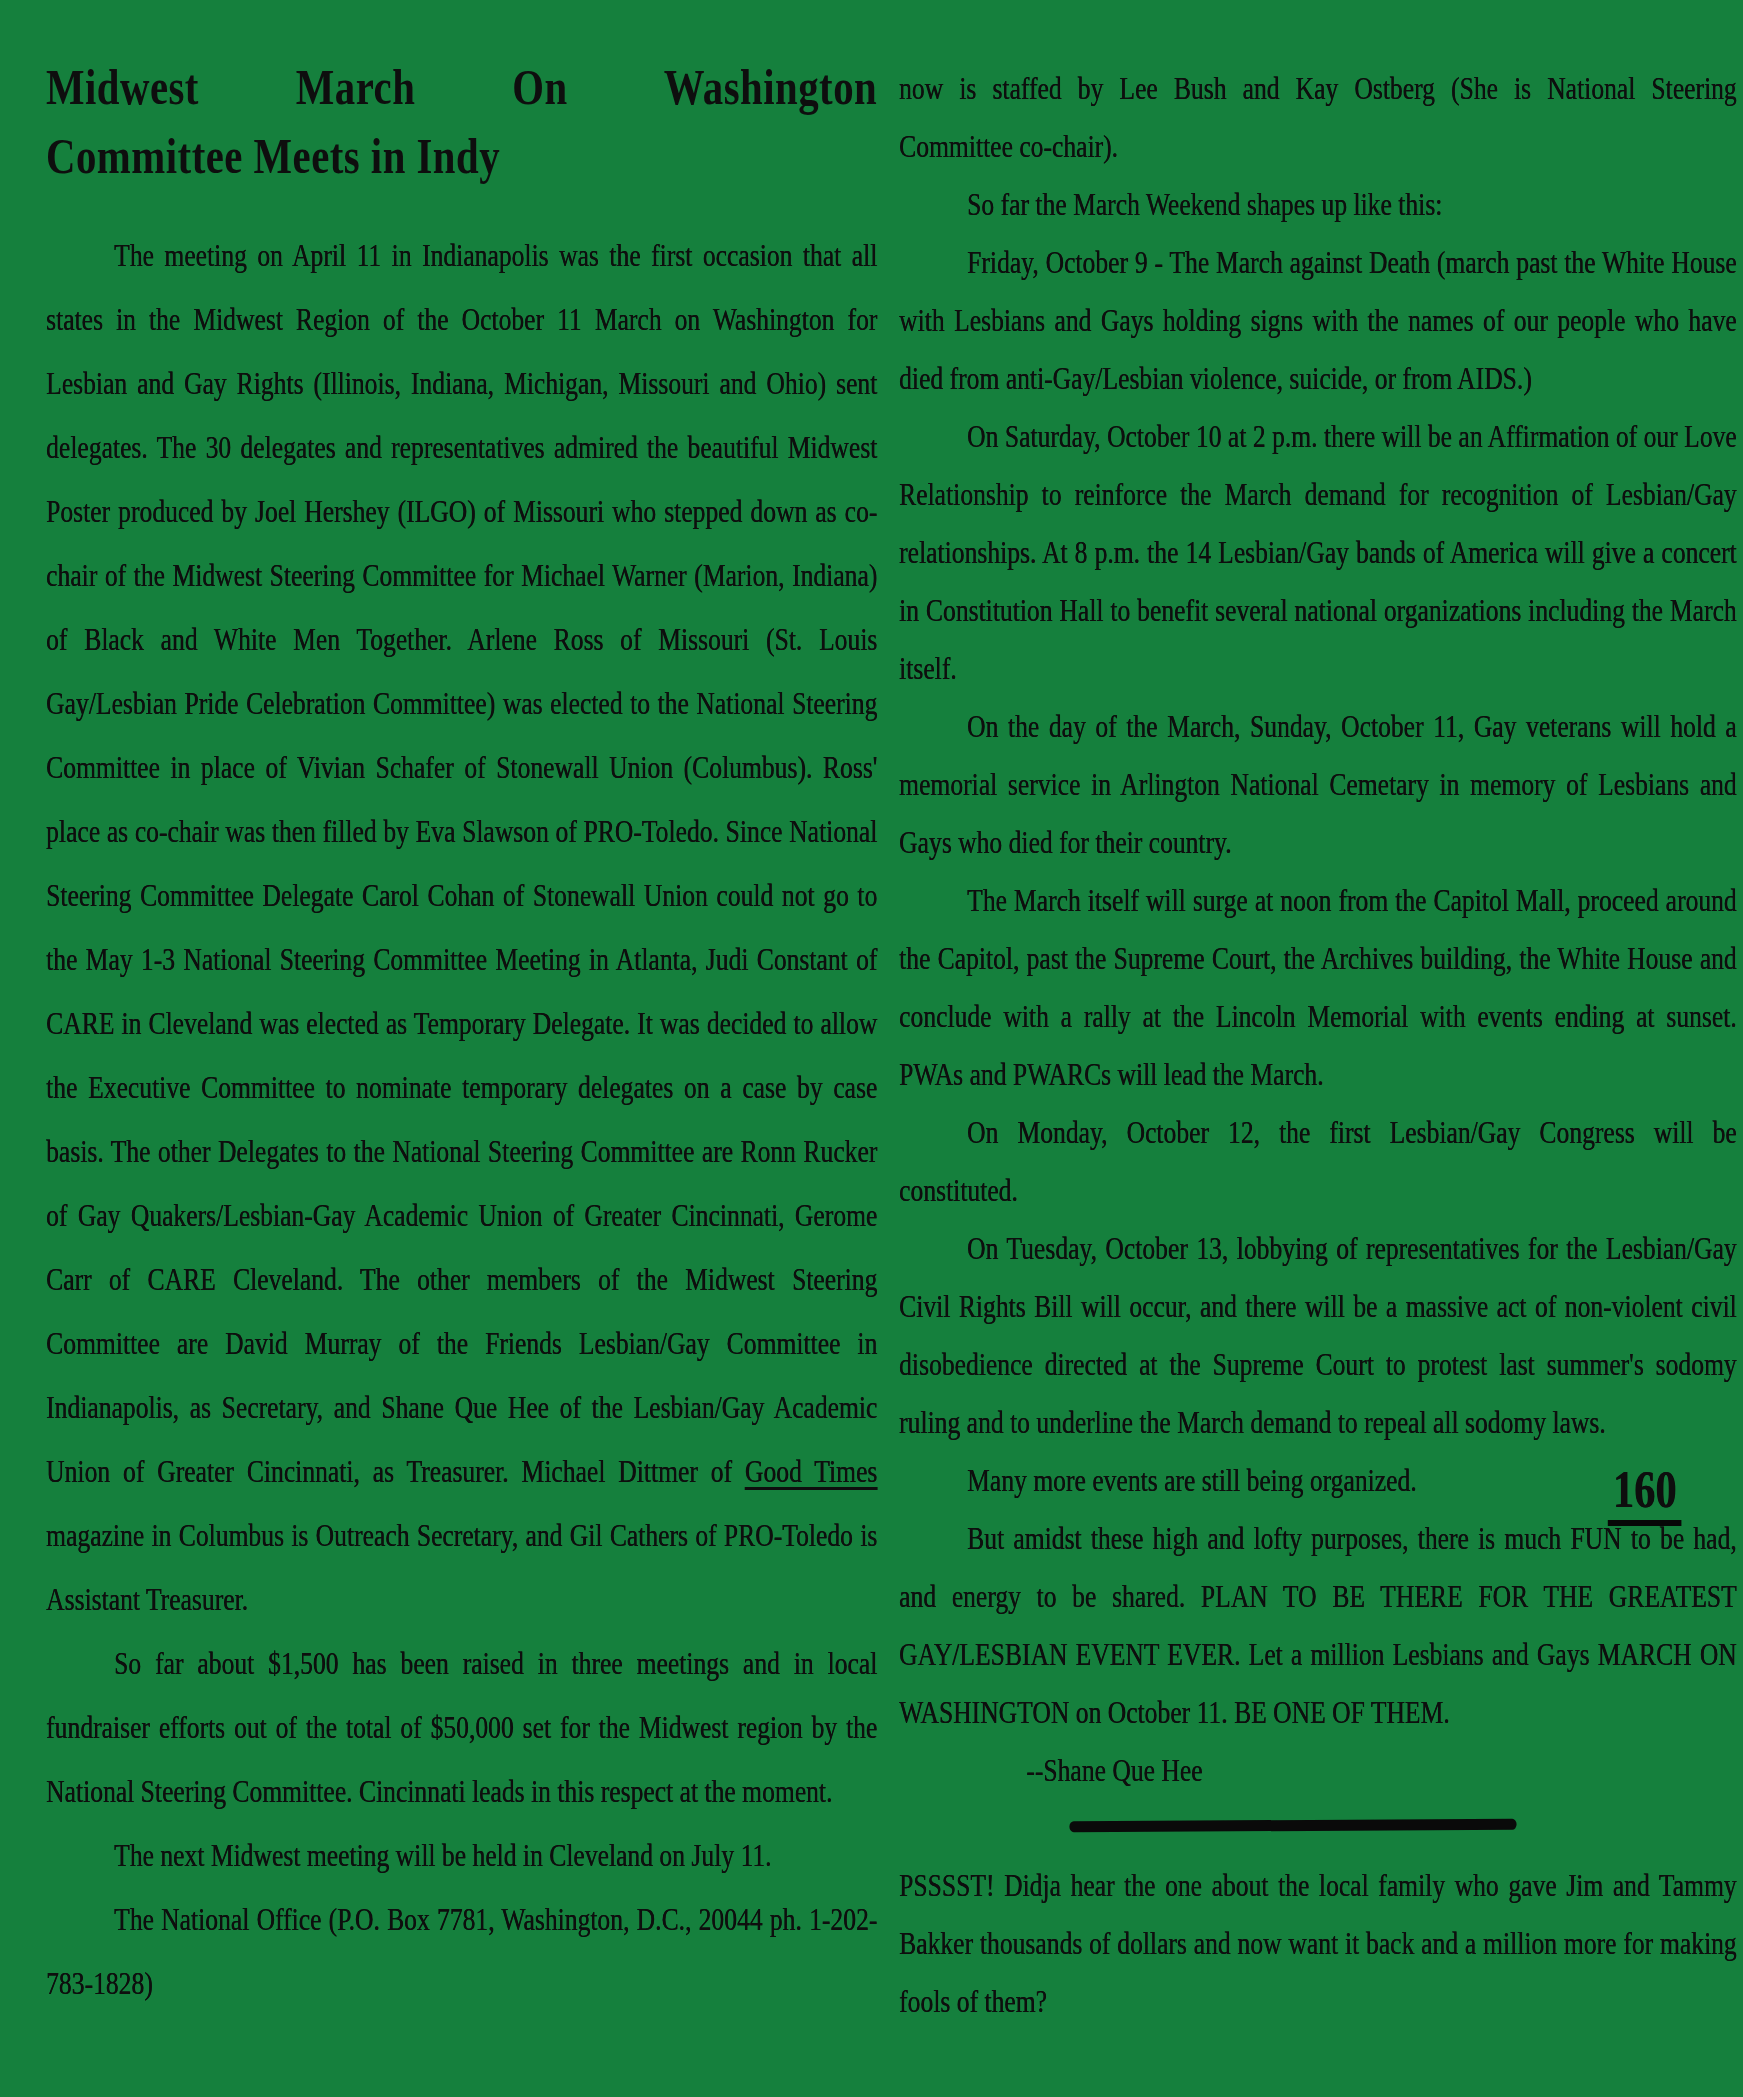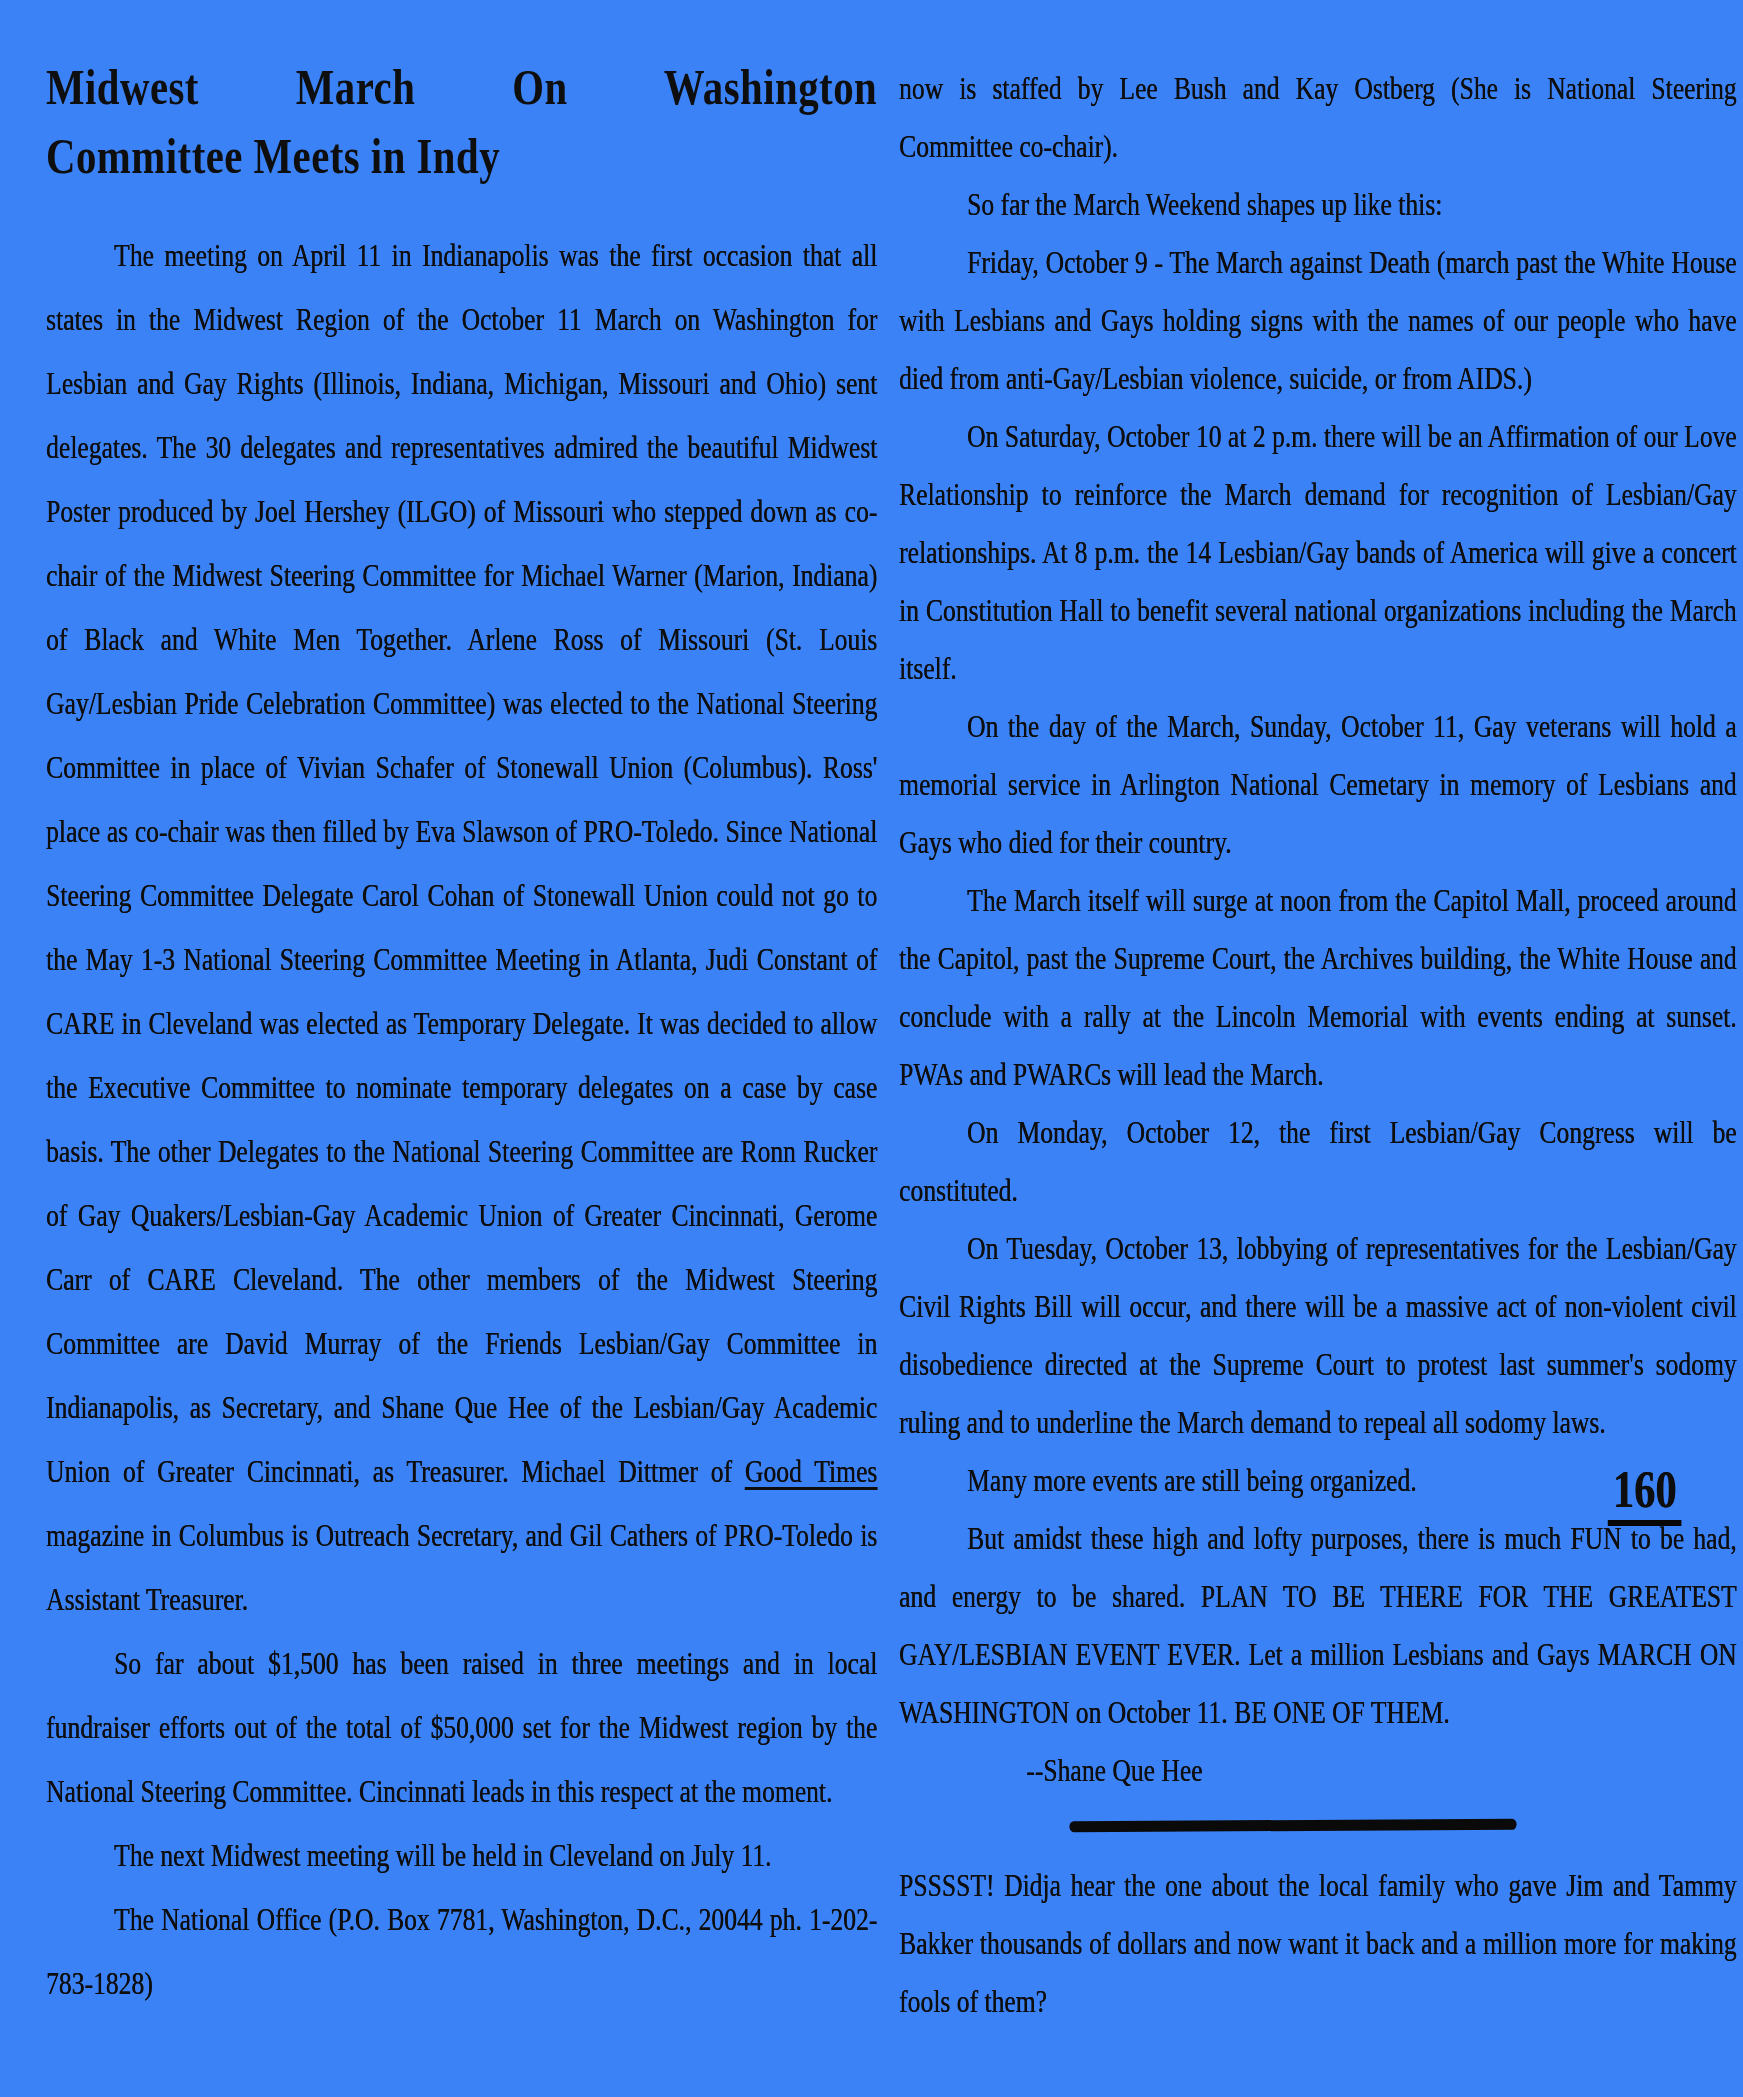--- a/index.html
+++ b/index.html
@@ -1,19 +1,19 @@
 <!DOCTYPE html>
 <html style="font-size:10px"><head>
 <meta charset="utf-8">
 <style>
   html,body{margin:0;padding:0;background:#e8e8e6;}
   .page{
     position:relative;
     width:1743px;height:2097px;
-    background:#3b82f6;
+    background:#15803d;
     overflow:hidden;
     font-family:"Liberation Serif", serif;
     color:#0e0e0e;
   }
   .col{position:absolute;transform:scaleX(0.8);transform-origin:0 0;}
   .col-left{left:46px;top:53px;width:1039px;}
   .col-right{left:899px;top:59px;width:1047px;}
   .article-title{margin:0 0 32px 0;font-weight:bold;font-size:51px;line-height:69px;letter-spacing:0.6px;}
   .title-line-1{text-align:justify;text-align-last:justify;}
   .title-line-2{text-align:left;}

